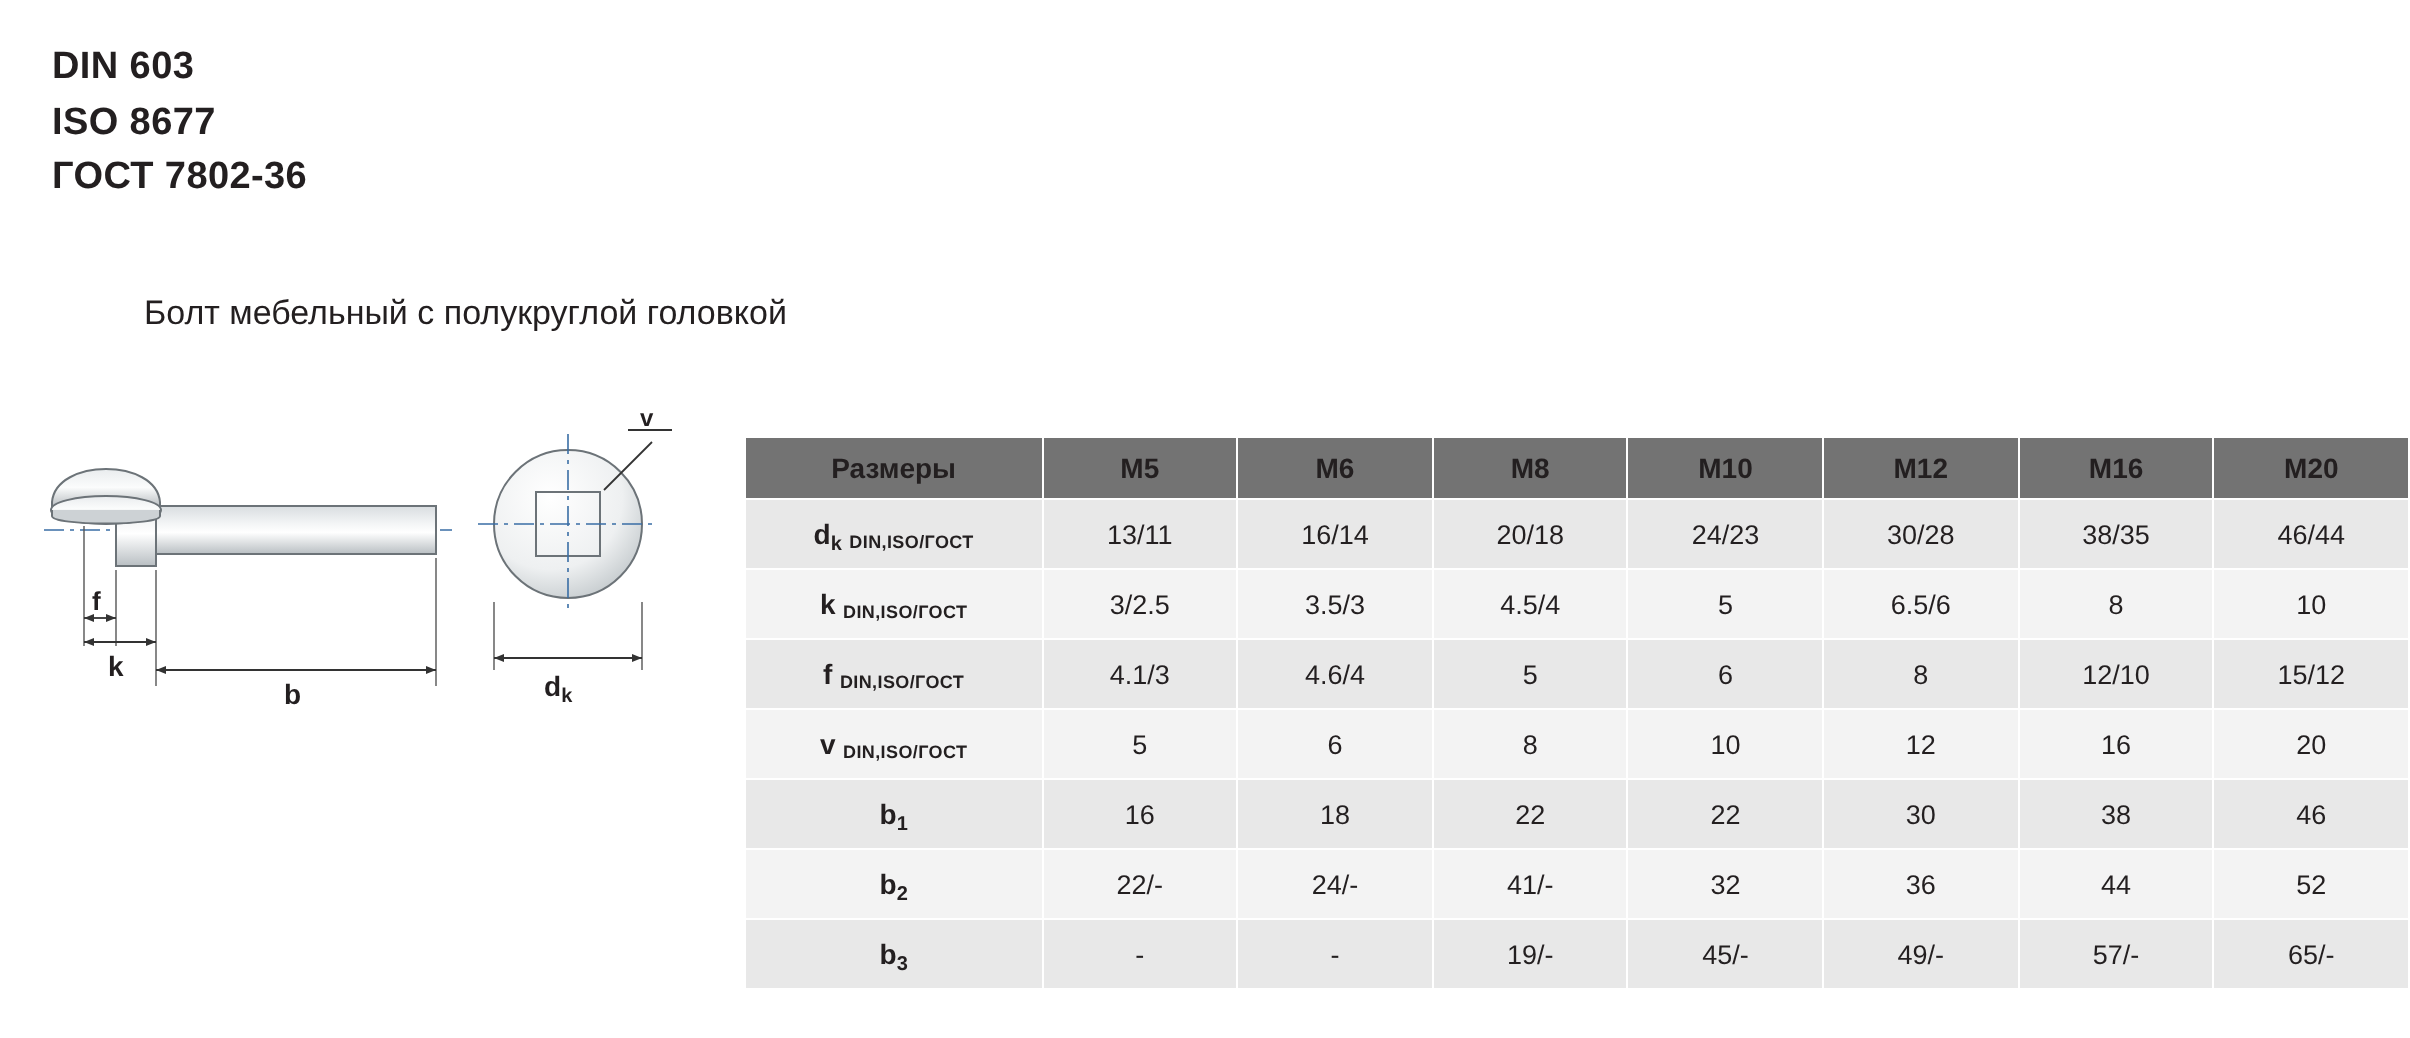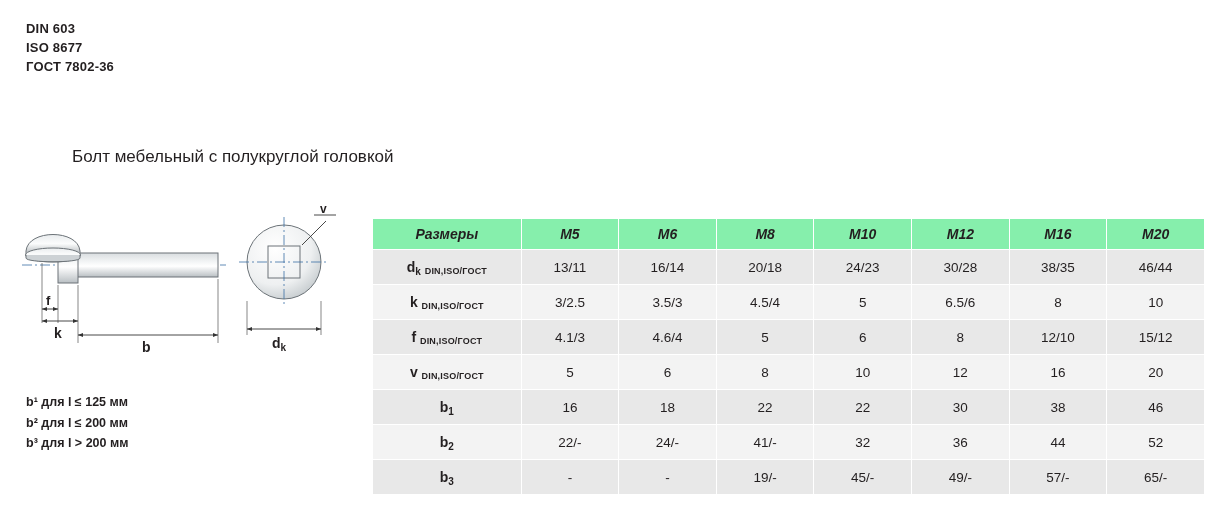--- a/index.html
+++ b/index.html
@@ -18,21 +18,21 @@
   .page {
     position: relative;
     width: 1205px;
     height: 519px;
   }
   
   .std-titles {
     position: absolute;
     left: 26px;
     top: 20px;
-    font-size: 13px;
+    font-size: 19px;
     font-weight: bold;
     line-height: 1.45;
     letter-spacing: 0.2px;
   }
   .std-titles div { white-space: nowrap; }
 
   .subtitle {
     position: absolute;
     left: 26px;
     top: 144px;
@@ -80,25 +80,24 @@
     border: 1px solid #ffffff;
     text-align: center;
     vertical-align: middle;
     height: 34px;
     padding: 0 4px;
     background: #e8e8e8;
     color: #231f20;
     font-weight: normal;
   }
   table.dims thead th {
-    background: #86efac;
+    background: #737373;
     font-weight: bold;
     font-size: 14px;
     height: 30px;
-    font-style: italic;
   }
   table.dims tbody tr:nth-child(even) td {
     background: #f3f3f3;
   }
   table.dims tbody tr td:first-child {
     font-weight: bold;
     font-size: 13.5px;
   }
   table.dims tbody tr:nth-child(odd) td:first-child { background:#e8e8e8; }
   table.dims tbody tr:nth-child(even) td:first-child { background:#f3f3f3; }
@@ -204,25 +203,20 @@
         <line x1="233" y1="96" x2="233" y2="130" stroke="#555" stroke-width="0.7"></line>
         <line x1="307" y1="96" x2="307" y2="130" stroke="#555" stroke-width="0.7"></line>
         <line x1="233" y1="124" x2="307" y2="124" stroke="#333" stroke-width="0.9"></line>
         <polygon points="233,124 238,122 238,126" fill="#333"></polygon>
         <polygon points="307,124 302,122 302,126" fill="#333"></polygon>
         <text x="258" y="143" font-family="Liberation Sans, sans-serif" font-size="14" font-weight="bold" fill="#231f20">d<tspan font-size="10" dy="3">k</tspan></text>
       </g>
     </svg>
   </div>
 
-  <div class="notes">
-    <div>b¹ для l ≤ 125 мм</div>
-    <div>b² для l ≤ 200 мм</div>
-    <div>b³ для l &gt; 200 мм</div>
-  </div>
 
   <div class="table-wrap">
     <table class="dims">
       <thead>
         <tr>
           <th class="col-name">Размеры</th>
           <th class="col-val">M5</th>
           <th class="col-val">M6</th>
           <th class="col-val">M8</th>
           <th class="col-val">M10</th>

